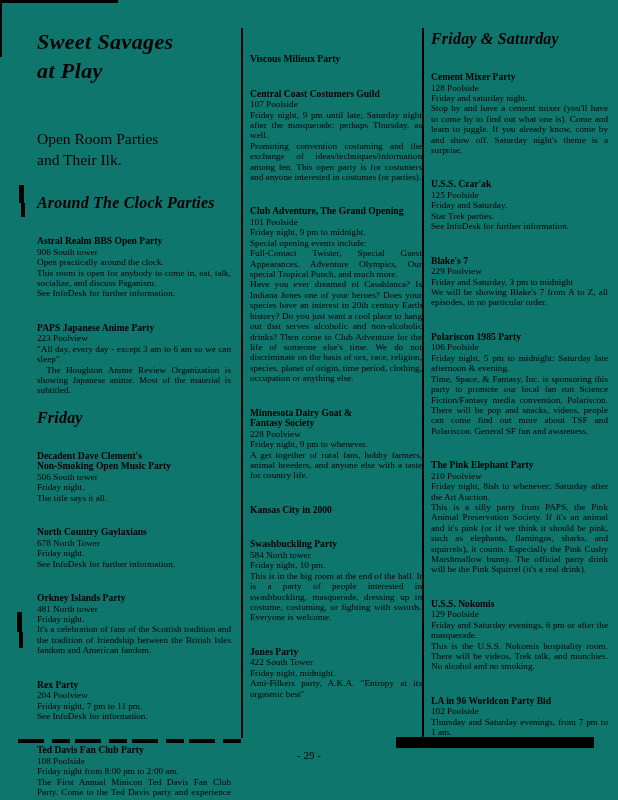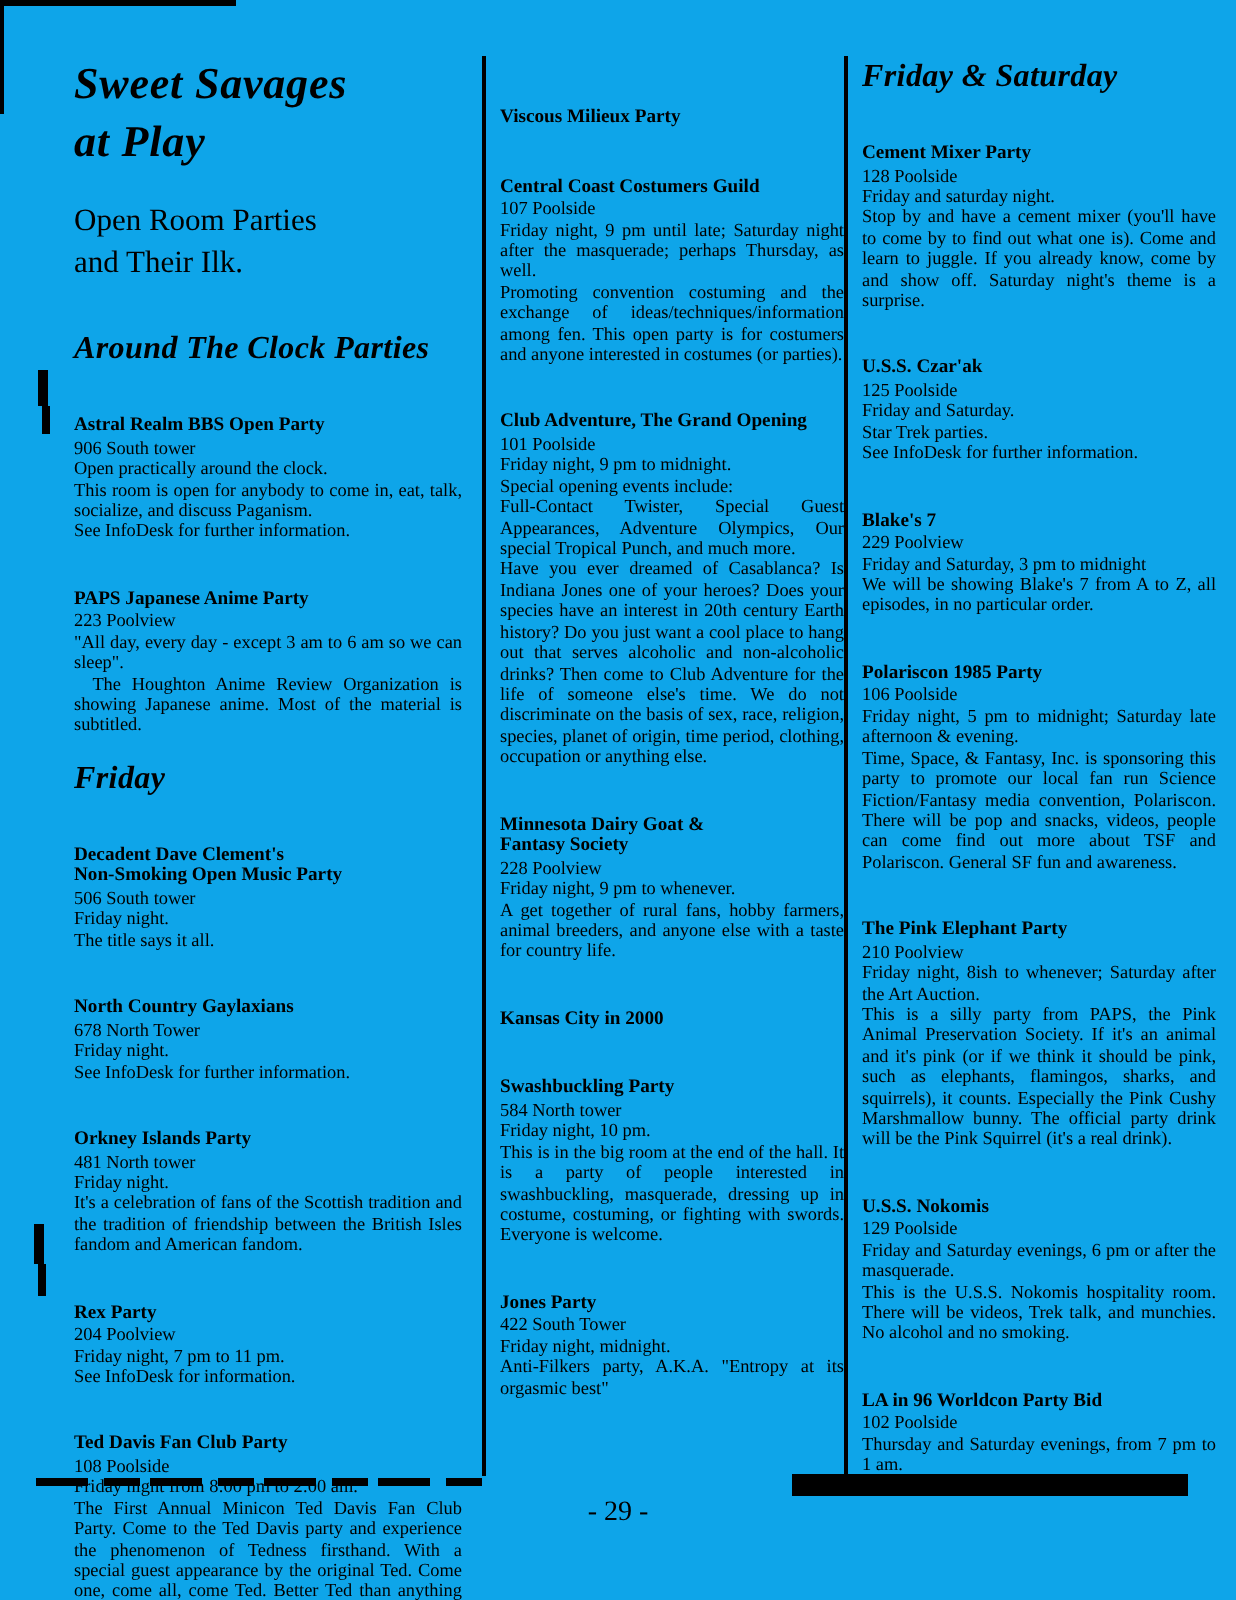--- a/index.html
+++ b/index.html
@@ -1,52 +1,52 @@
 <!DOCTYPE html>
 <html><head>
 <meta charset="utf-8">
 <style>
   * { margin:0; padding:0; box-sizing:border-box; }
   html,body { background:#ffffff; }
   .page {
-    position:relative; width:618px; height:800px; background:#0ea5e9;
+    position:relative; width:618px; height:800px; background:#0f766e;
     overflow:hidden; color:#000;
     font-family:"Liberation Serif","DejaVu Serif",serif;
   }
   .col { position:absolute; top:28px; }
   .col-1 { left:37px;  width:194px; }
   .col-2 { left:250px; width:172px; top:30px; }
   .col-3 { left:431px; width:177px; top:30px; }
   .divider { position:absolute; top:28px; height:710px; width:2px; background:#000; }
   .divider-1 { left:241px; }
   .divider-2 { left:422px; }
   .page-title {
     font-size:22px; font-weight:bold; font-style:italic;
     line-height:1.3; white-space:pre-line; letter-spacing:0.4px;
   }
   .page-subtitle {
-    margin-top:16px; font-size:15.5px; font-weight:normal;
+    margin-top:44px; font-size:15.5px; font-weight:normal;
     line-height:1.32; white-space:pre-line;
   }
   .col-1 .blocks { margin-top:24px; }
   .section {
     font-size:16px; font-weight:bold; font-style:italic;
     margin-top:13px; margin-bottom:3px; letter-spacing:0.2px;
   }
   .blocks > .section:first-child { margin-top:0; }
   .party { margin-top:9px; }
   .blocks > .party:first-child { margin-top:0; }
   .party-name { font-weight:bold; font-size:9.6px; line-height:10.6px; white-space:pre-line;margin-top:24px; }
   .party-body {
     font-size:9.2px; line-height:10.4px;
     text-align:justify; white-space:pre-line;
   }
   .page-number {
     position:absolute; left:0; right:0; top:749px;
-    text-align:center; font-size:14px;
+    text-align:center; font-size:11px;
   }
   
   .artifact { position:absolute; background:#000; }
   .art-top-h { left:0; top:0; width:118px; height:3px; }
   .art-top-v { left:0; top:0; width:2px; height:57px; }
   .art-blob-a1 { left:19px; top:185px; width:5px; height:18px; }
   .art-blob-a2 { left:21px; top:203px; width:4px; height:14px; }
   .art-blob-b1 { left:17px; top:612px; width:5px; height:20px; }
   .art-blob-b2 { left:19px; top:632px; width:4px; height:16px; }
   .foot-rule-left {

